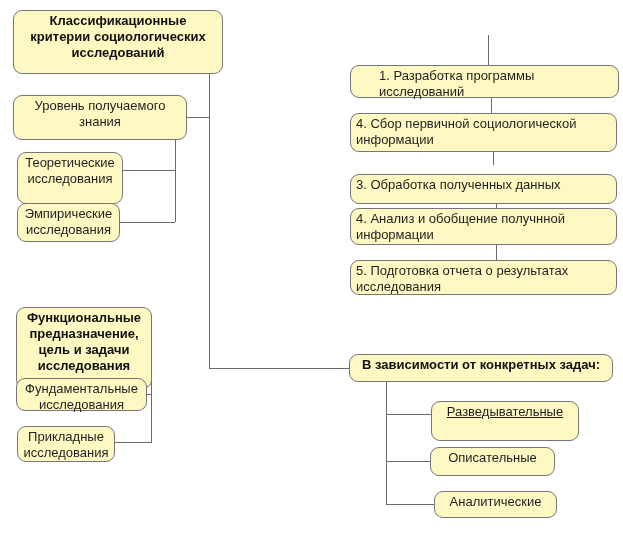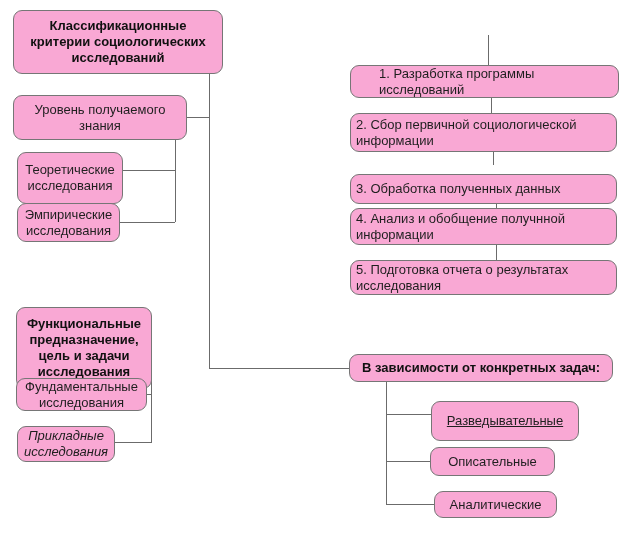--- a/index.html
+++ b/index.html
@@ -14,23 +14,23 @@
     background: #ffffff;
     font-family: "Liberation Sans", "DejaVu Sans", sans-serif;
     color: #1f1f1f;
     overflow: hidden;
   }
   .node {
     position: absolute;
     box-sizing: border-box;
     border: 1px solid #767676;
     border-radius: 9px;
-    background: #f9a8d4;
+    background: #fef9c3;
     display: flex;
-    align-items: center;
+    align-items: flex-start;
     justify-content: center;
     text-align: center;
     font-size: 13px;
     line-height: 1.22;
     padding: 2px 6px;
   }
   .node.bold {
     font-weight: bold;
     color: #111111;
   }
@@ -87,31 +87,31 @@
   </div>
 
   <div class="node bold" style="left:16px; top:271px; width:136px; height:82px;margin-top:36px;">
     <span>Функциональные предназначение, цель и задачи исследования</span>
   </div>
 
   <div class="node" style="left:16px; top:378px; width:131px; height:33px;">
     <span>Фундаментальные исследования</span>
   </div>
 
-  <div class="node" style="left:17px; top:426px; width:98px; height:36px;font-style:italic;">
+  <div class="node" style="left:17px; top:426px; width:98px; height:36px;">
     <span>Прикладные исследования</span>
   </div>
 
 
   <div class="node left-text" style="left:350px; top:65px; width:269px; height:33px;padding-left:28px;">
     <span>1. Разработка программы исследований</span>
   </div>
 
   <div class="node left-text" style="left:350px; top:113px; width:267px; height:39px;">
-    <span>2. Сбор первичной социологической информации</span>
+    <span>4. Сбор первичной социологической информации</span>
   </div>
 
   <div class="node left-text" style="left:350px; top:165px; width:267px; height:30px;margin-top:9px;">
     <span>3. Обработка полученных данных</span>
   </div>
 
   <div class="node left-text" style="left:350px; top:208px; width:267px; height:37px;">
     <span>4. Анализ и обобщение получнной информации</span>
   </div>
 

